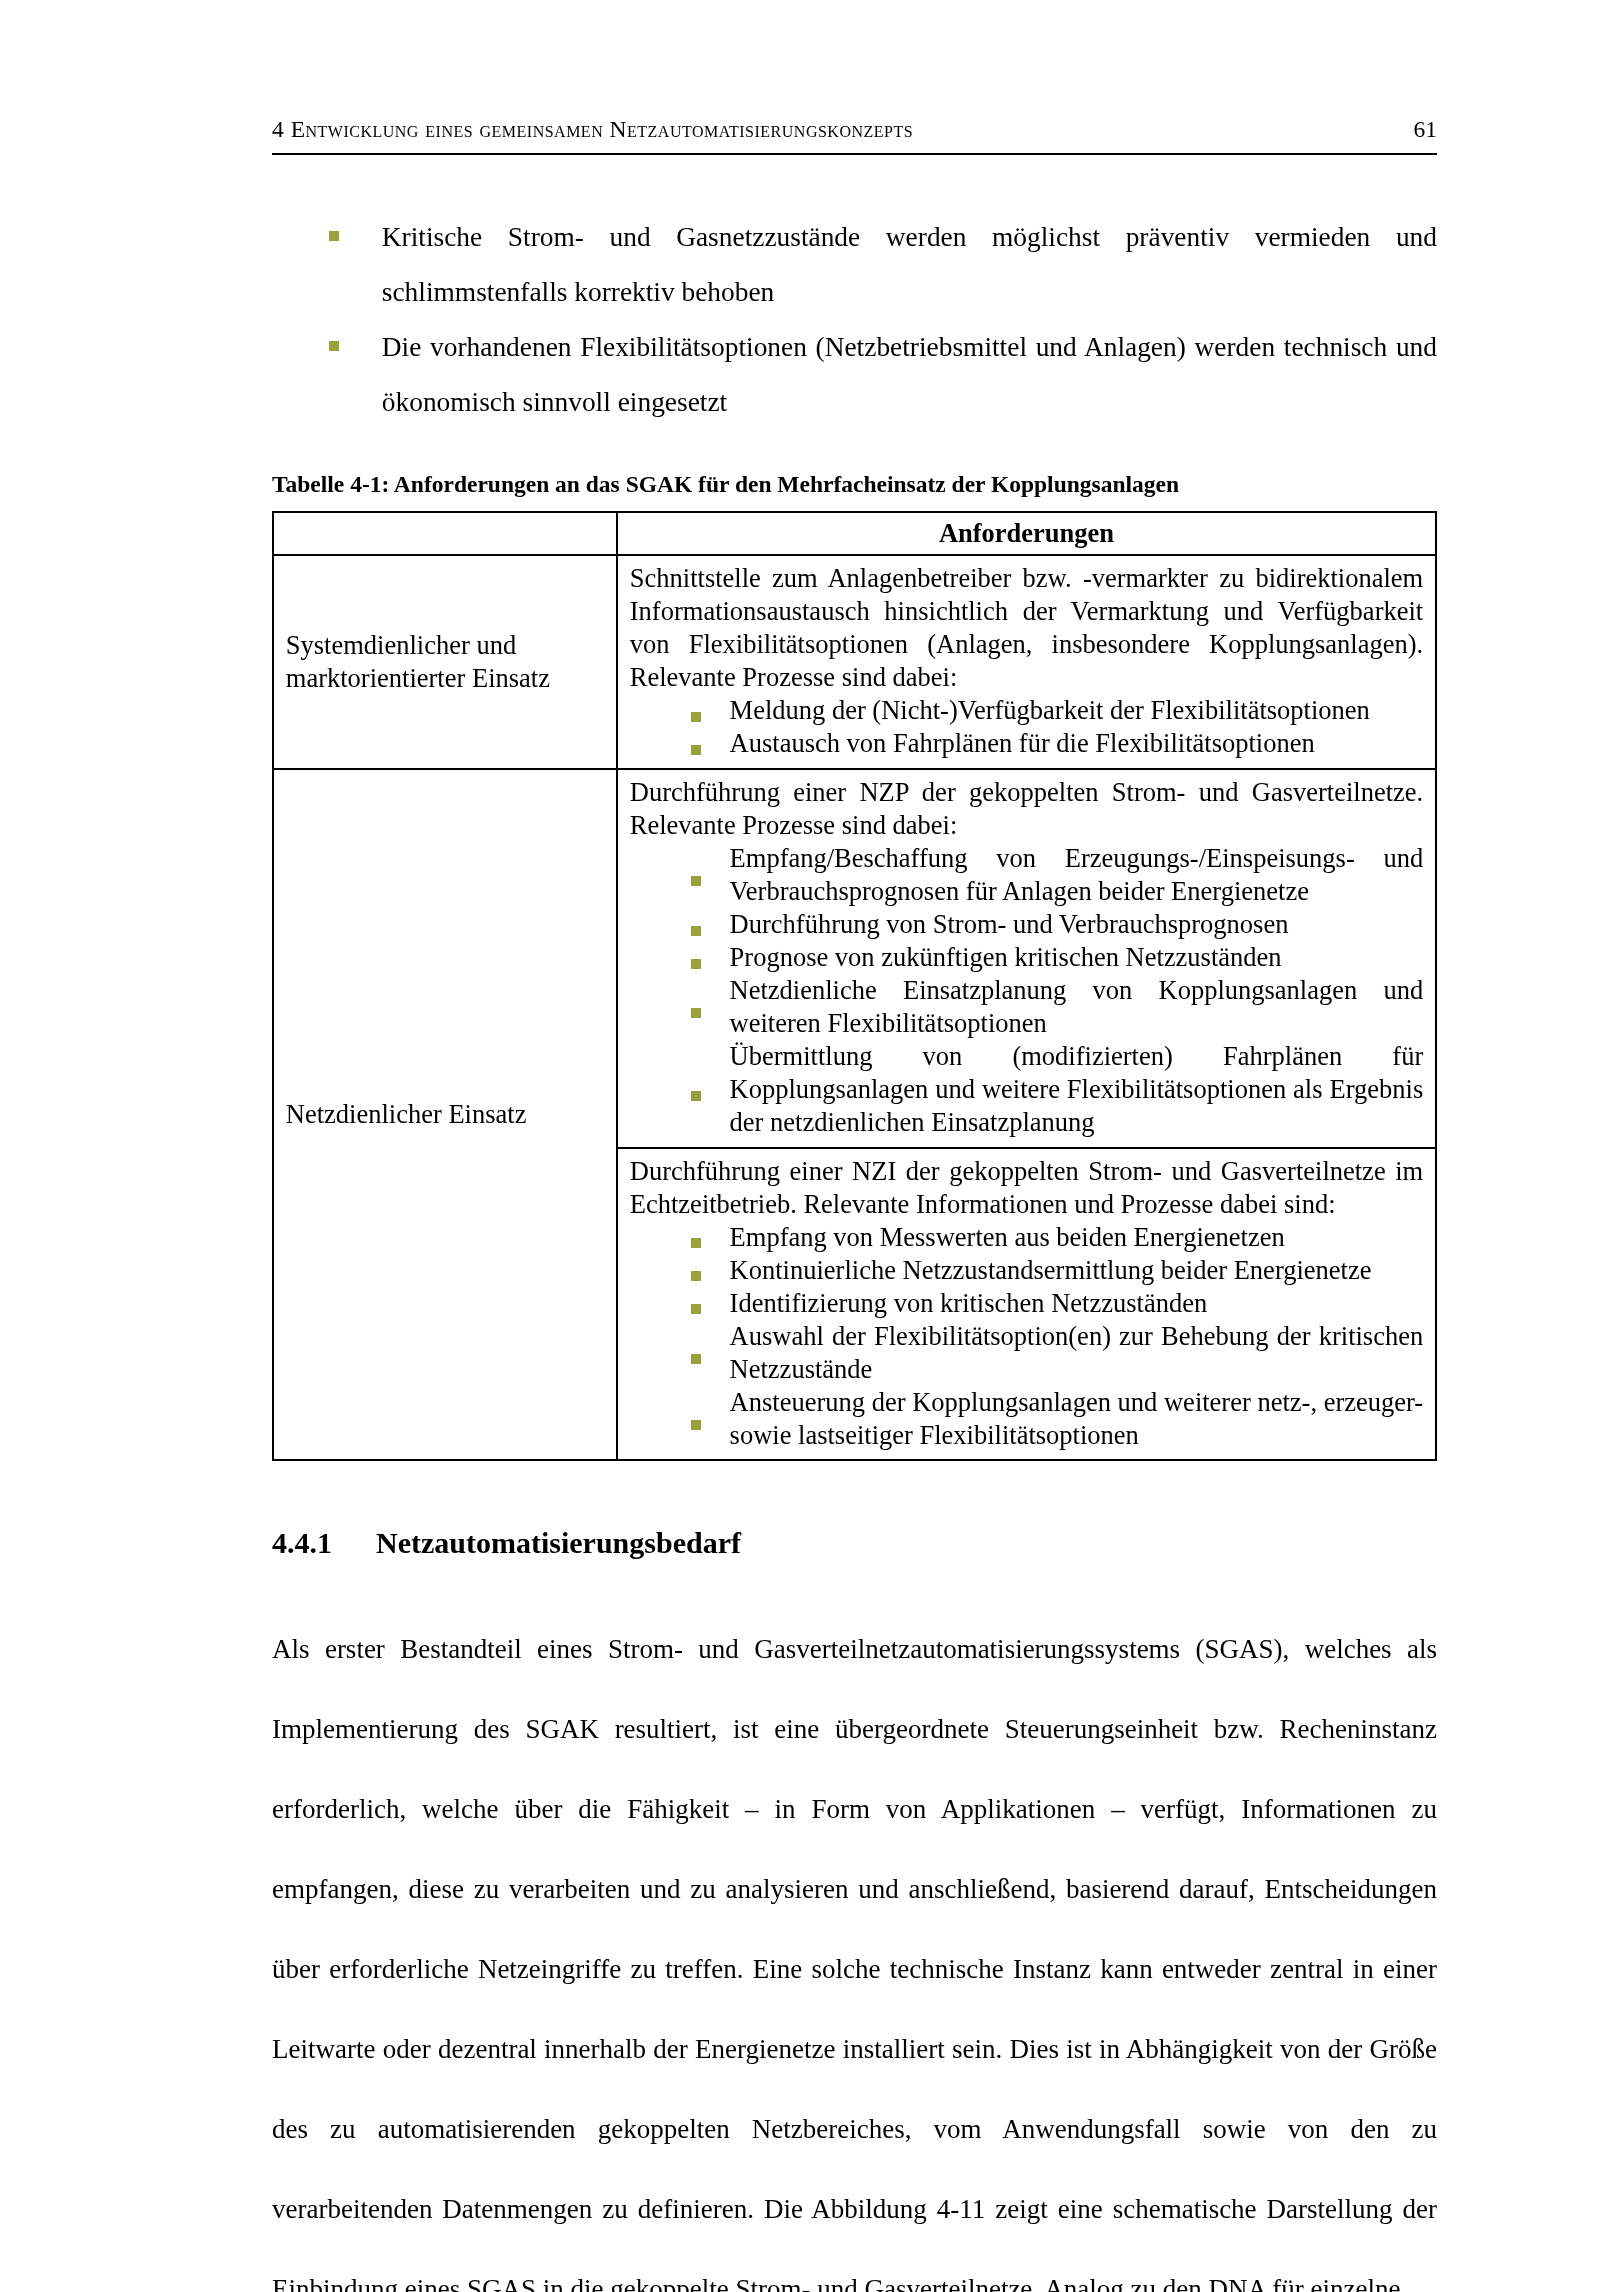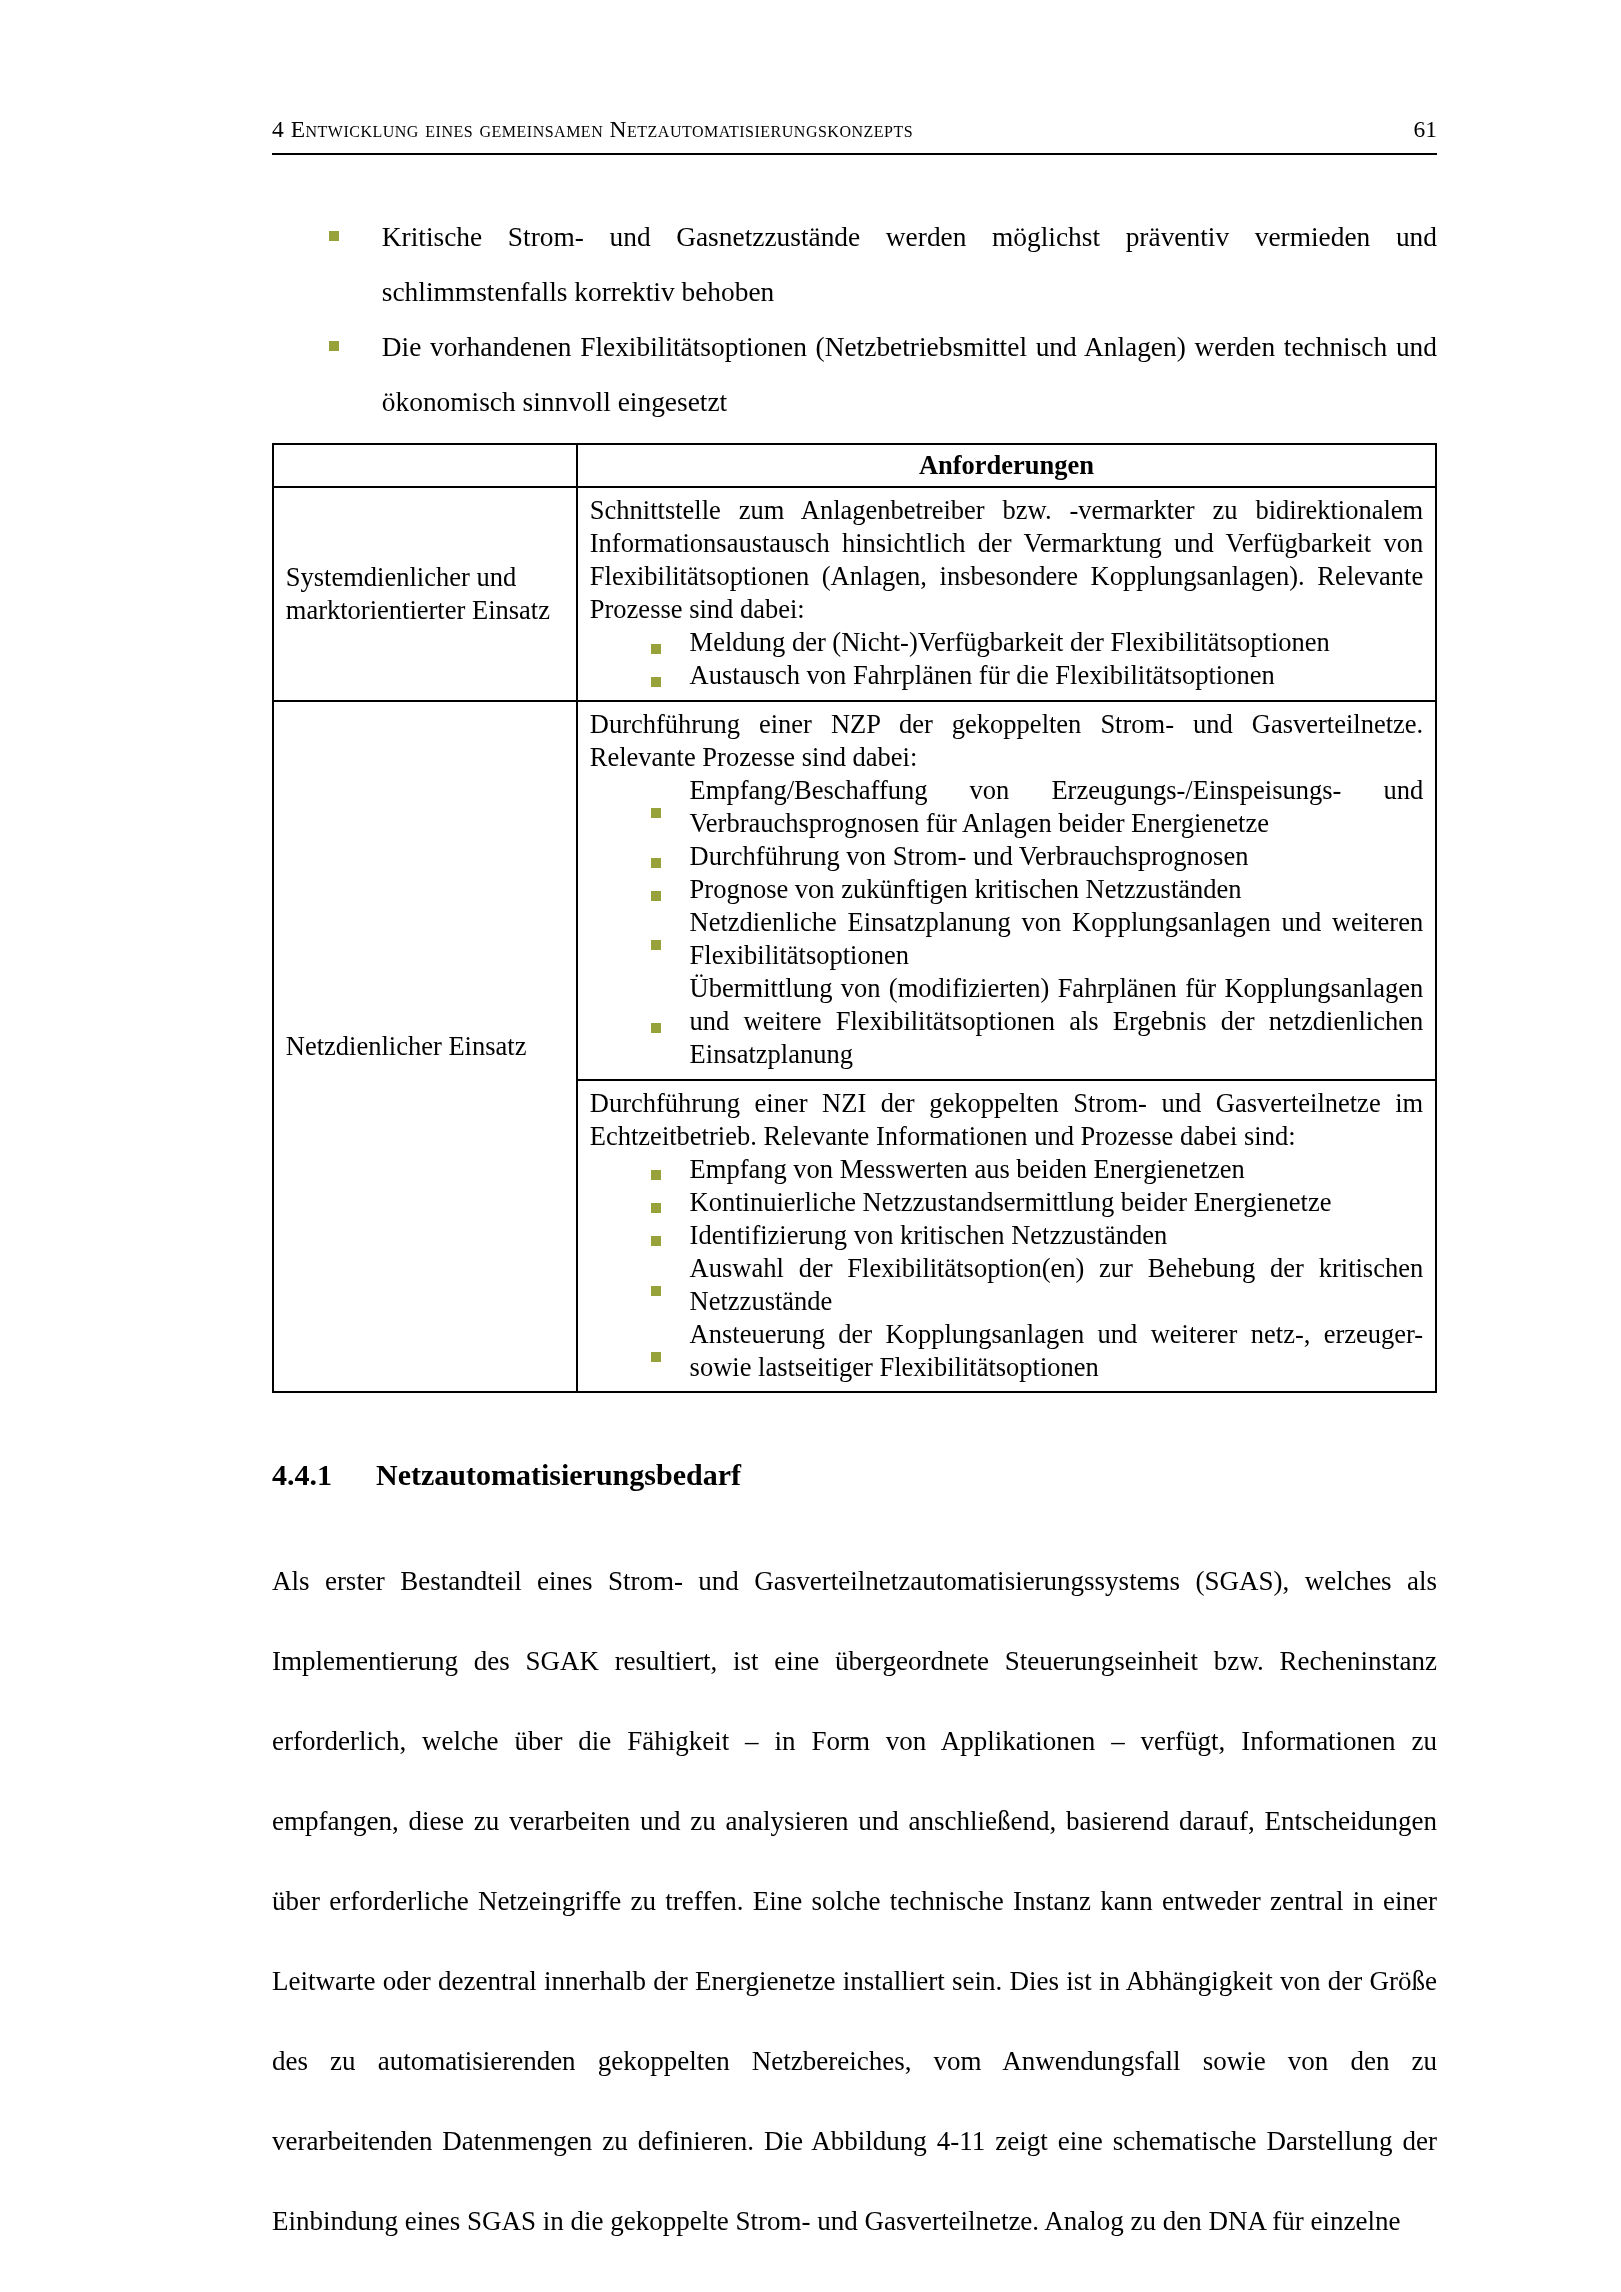--- a/index.html
+++ b/index.html
@@ -49,21 +49,21 @@
     font-size: 26.5px;
     line-height: 33px;
   }
   table.req th, table.req td { border: 2px solid #000; }
   table.req th {
     font-weight: bold;
     text-align: center;
     padding: 3.9px 7.8px;
   }
   td.rowlabel {
-    width: 304px;
+    width: 344px;
     vertical-align: middle;
     padding: 5.9px 7.8px 5.9px 11.8px;
   }
   td.content { padding: 5.9px 11.8px 7.8px 11.8px; vertical-align: top; }
   td.content p { text-align: justify; }
   .cell-list { list-style: none; }
   .cell-list li { display: flex; align-items: center; }
   .cell-list .sq {
     flex: 0 0 9.8px; width: 9.8px; height: 9.8px;
     background: var(--bullet-color, #97A23A);
@@ -98,20 +98,21 @@
     <li>
       <span class="sq"></span>
       <span class="btxt">Kritische Strom- und Gasnetzzustände werden möglichst präventiv vermieden und schlimmstenfalls korrektiv behoben</span>
     </li>
     <li>
       <span class="sq"></span>
       <span class="btxt">Die vorhandenen Flexibilitätsoptionen (Netzbetriebsmittel und Anlagen) werden technisch und ökonomisch sinnvoll eingesetzt</span>
     </li>
   </ul>
 
+  <p class="caption">Tabelle 4-1: Anforderungen an das SGAK für den Mehrfacheinsatz der Kopplungsanlagen</p>
 
   <table class="req">
     <tbody>
         <tr>
       <th class="empty"></th>
       <th>Anforderungen</th>
     </tr>
 
     <tr>
       <td class="rowlabel">Systemdienlicher und marktorientierter Einsatz</td>

